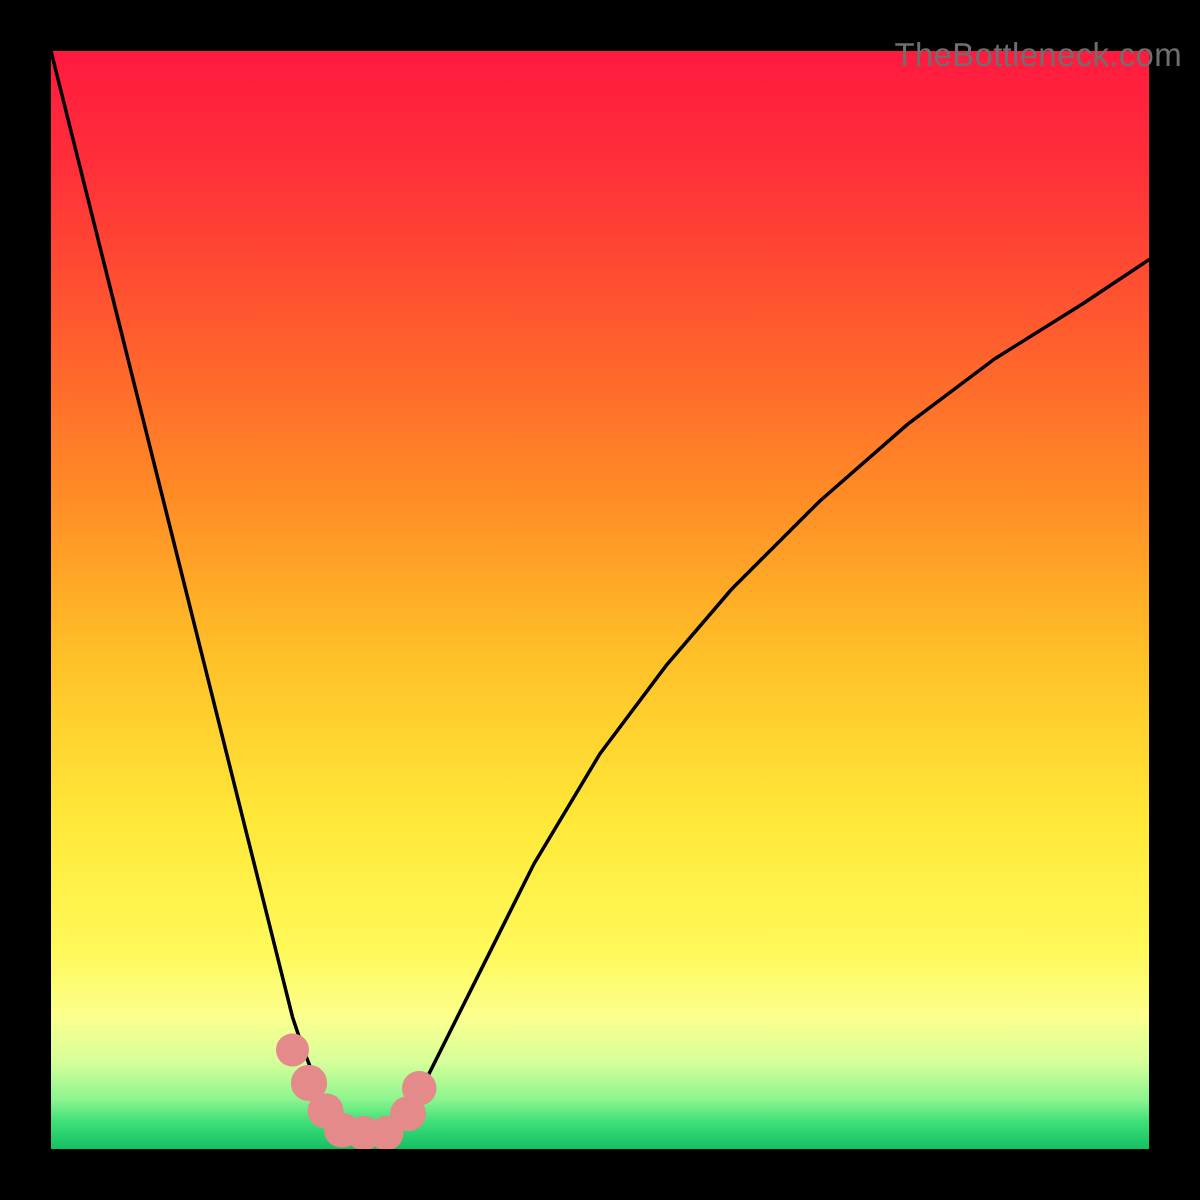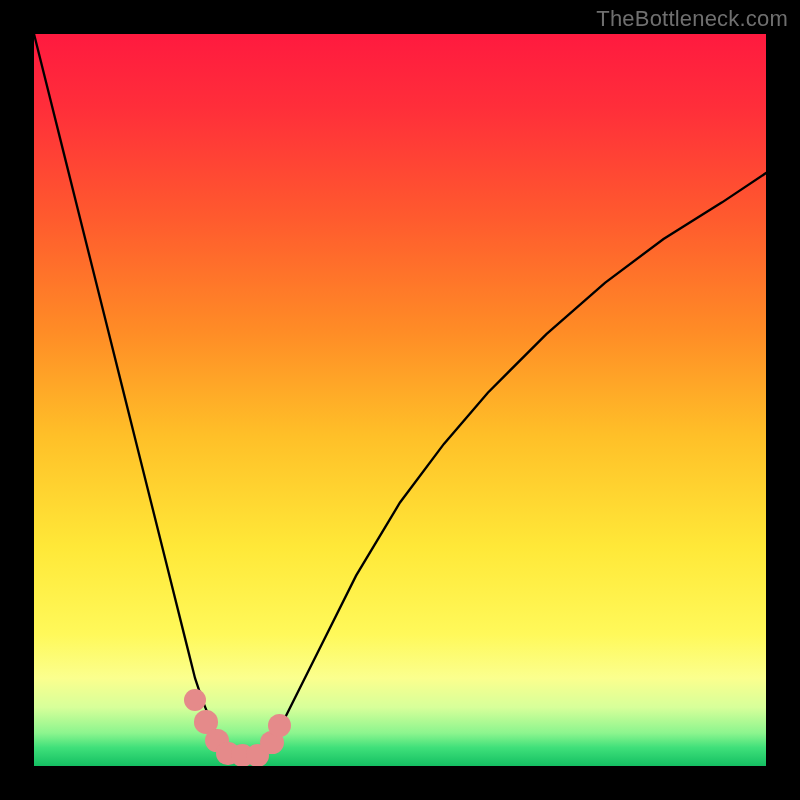--- a/index.html
+++ b/index.html
@@ -29,21 +29,21 @@
   }
   .gradient {
     position: absolute;
     left: 0;
     top: 0;
     width: 100%;
     height: 100%;
   }
   .watermark {
     position: absolute;
-    top: 6px;
+    top: 24px;
     right: 12px;
     color: #6f6f6f;
     font-size: 22px;
     font-weight: 500;
     letter-spacing: 0.2px;
     z-index: 30;
   }
   svg.curve {
     position: absolute;
     left: 0;

